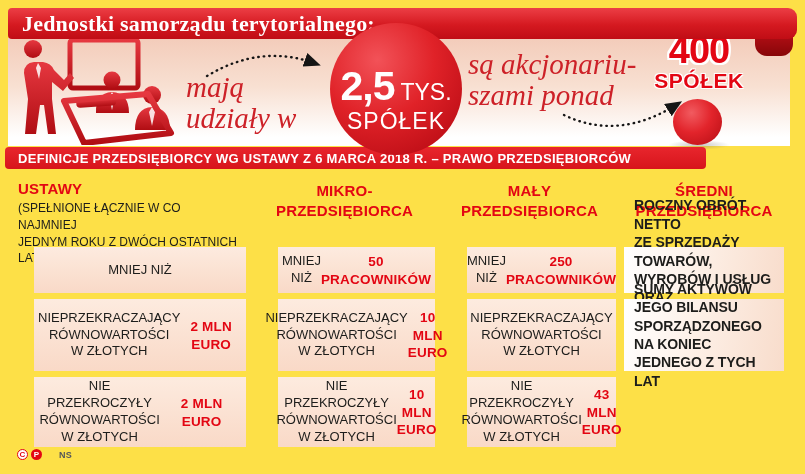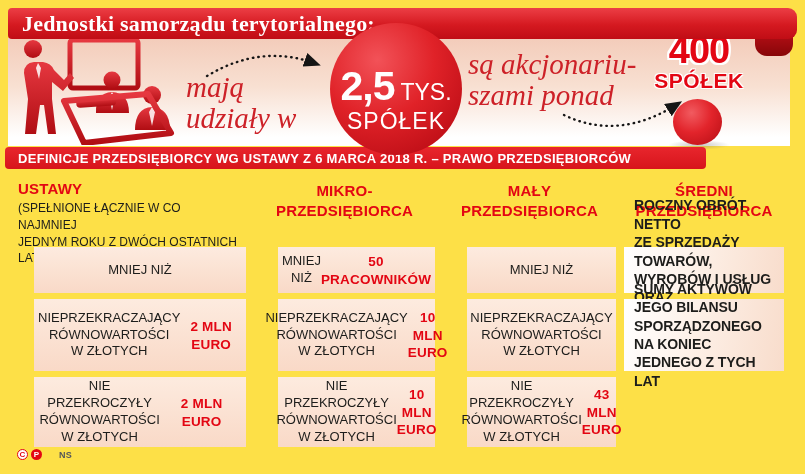--- a/index.html
+++ b/index.html
@@ -181,20 +181,21 @@
 
     <div class="val-cell">
       <span>MNIEJ NIŻ</span>
     </div>
     <div class="val-cell">
       <span>MNIEJ NIŻ</span>
       <span class="val">50 PRACOWNIKÓW</span>
     </div>
     <div class="val-cell">
       <span>MNIEJ NIŻ</span>
+      <span class="val">250 PRACOWNIKÓW</span>
     </div>
 
     <div class="label-cell">ROCZNY OBRÓT NETTO
 ZE SPRZEDAŻY TOWARÓW,
 WYROBÓW I USŁUG ORAZ
 Z OPERACJI FINANSOWYCH</div>
     <div class="val-cell">
       <span>NIEPRZEKRACZAJĄCY
 RÓWNOWARTOŚCI
 W ZŁOTYCH</span>

